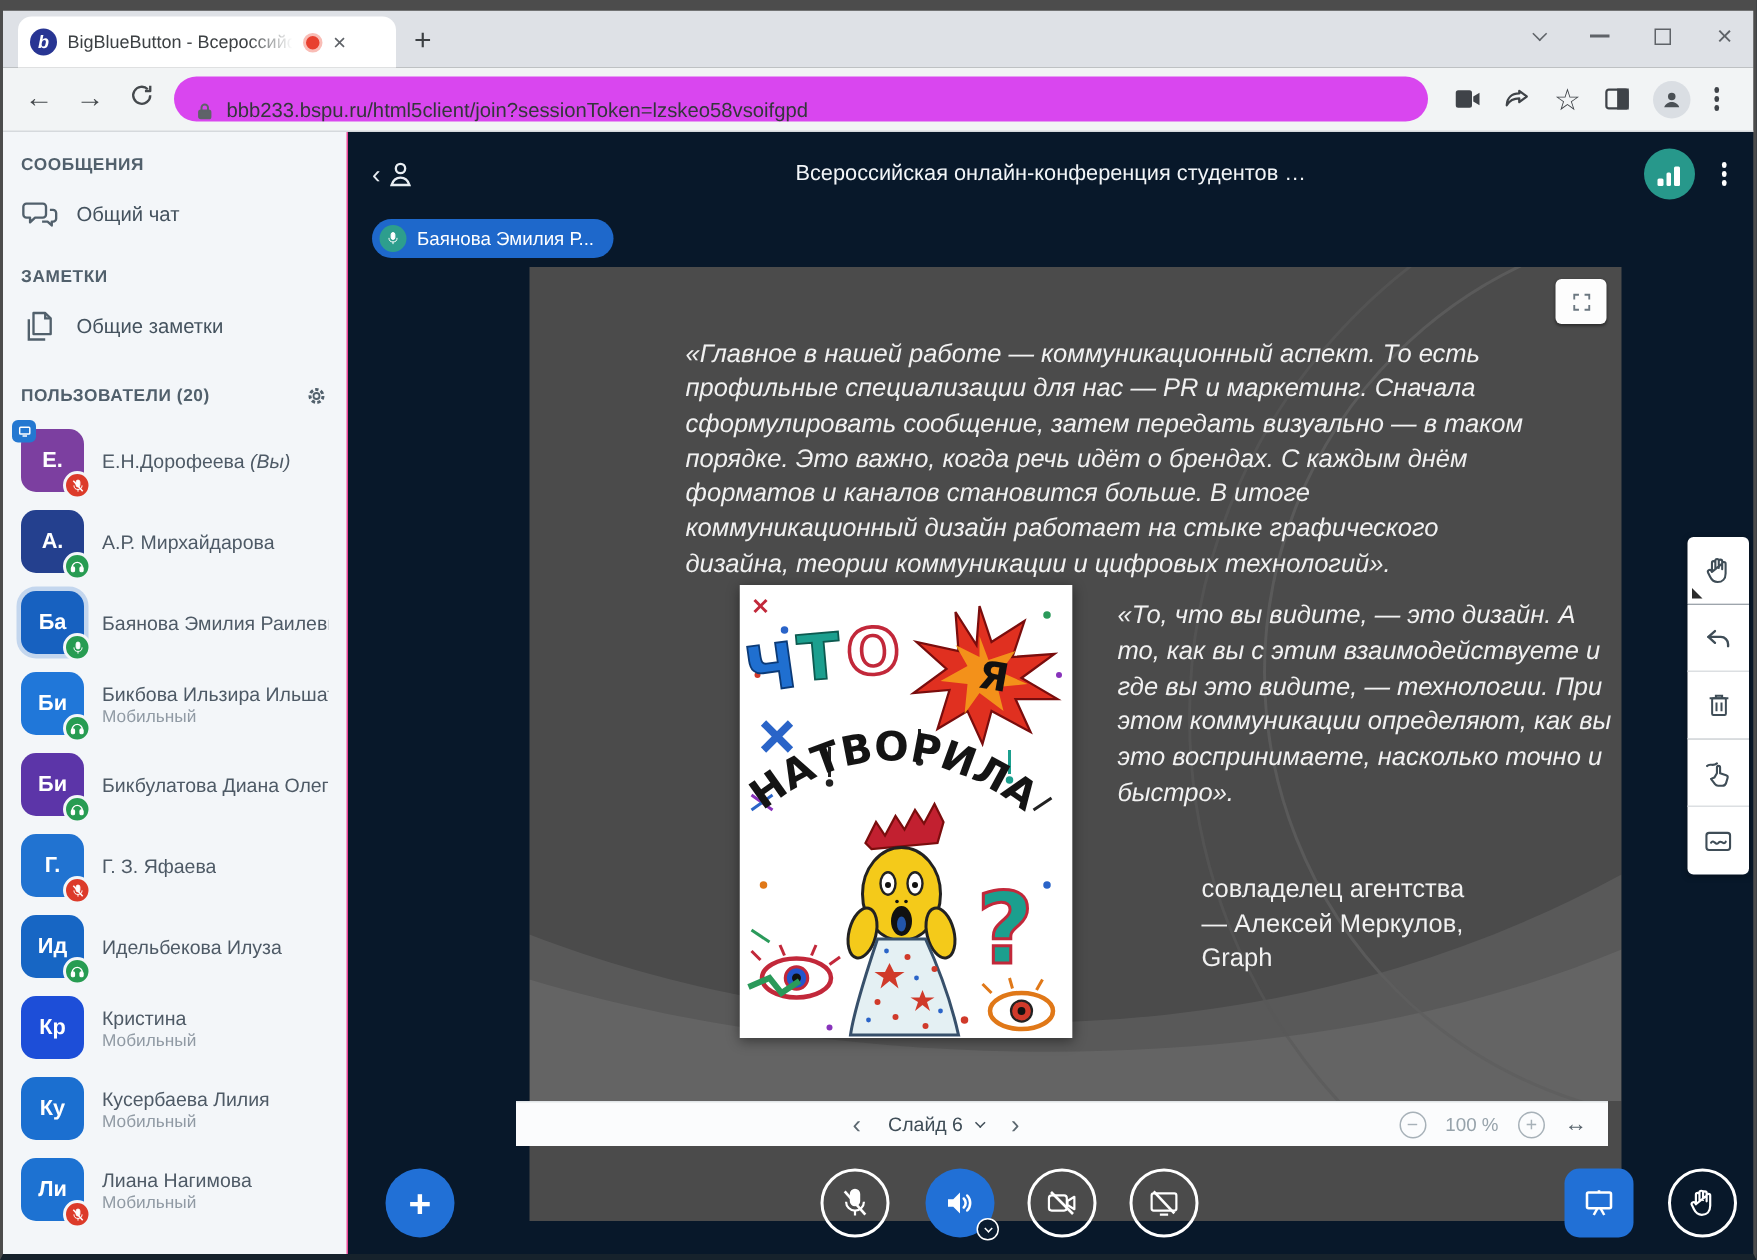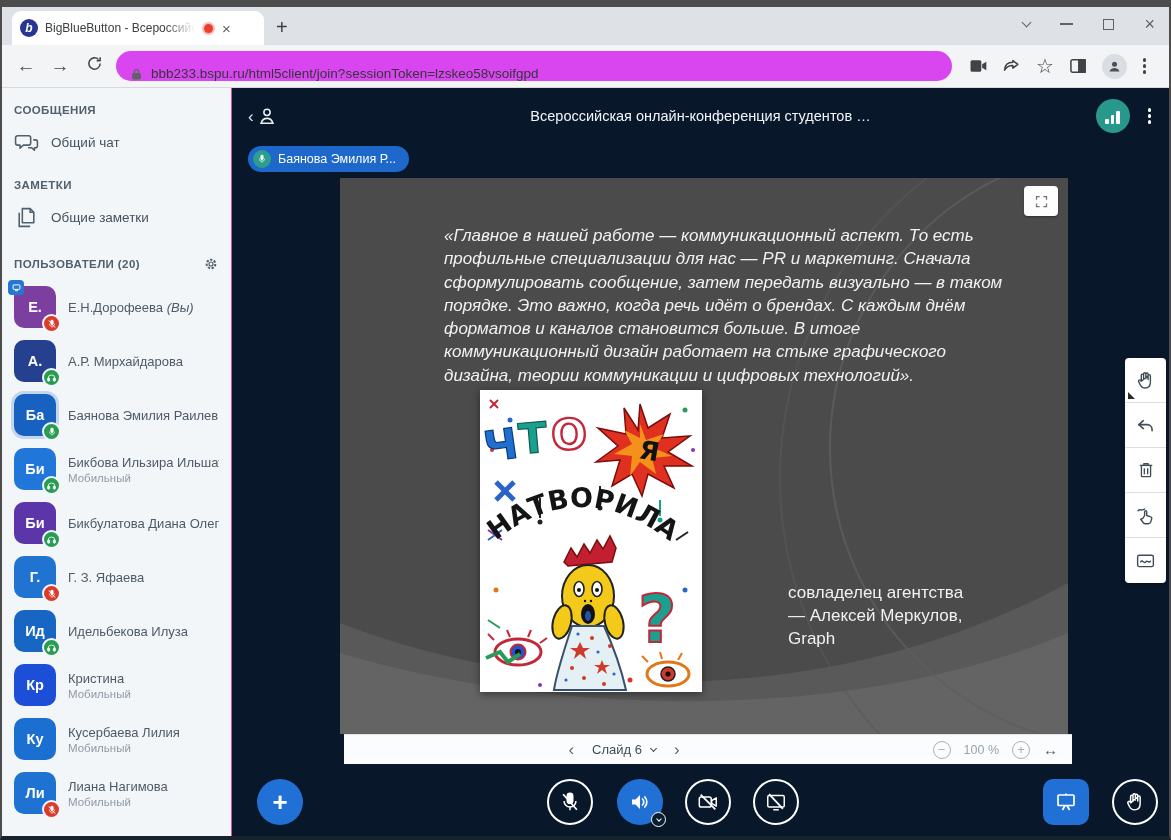--- a/index.html
+++ b/index.html
@@ -75,21 +75,21 @@
               gap:2px; padding-bottom:9px; cursor:pointer; }
   .conn-btn i { width:3.5px; background:#fff; border-radius:1px; }
   .talking-pill { position:absolute; left:16px; top:58px; height:26px; border-radius:13px; background:#1e68cb;
                   display:flex; align-items:center; gap:7px; padding:0 13px 0 5px; cursor:pointer; }
   .talking-pill .mic-circ { width:18px; height:18px; border-radius:50%; background:#2d9e8d; display:flex; align-items:center; justify-content:center; }
   .talking-pill .pill-label { color:#fff; font-size:12.5px; white-space:nowrap; }
 
   .content { position:absolute; left:0; right:0; top:56px; bottom:0; }
 
   
-  .slide { position:absolute; left:108px; top:34px; width:728px; height:556px; background:#4b4b4b; overflow:hidden; }
+  .slide { position:absolute; left:121px; top:34px; width:728px; height:636px; background:#4b4b4b; overflow:hidden; }
   .swoosh { position:absolute; inset:0; }
   .fullscreen-btn { position:absolute; right:10px; top:8px; width:34px; height:30px; background:#fdfdfd; border-radius:4px;
                     display:flex; align-items:center; justify-content:center; color:#6b7780; cursor:pointer; box-shadow:0 1px 2px rgba(0,0,0,.4); }
   .quote1 { position:absolute; left:104px; top:46px; width:566px; color:#f1f1f1; font-size:17px; font-style:italic; line-height:1.37; }
   .artwork { position:absolute; left:140px; top:212px; width:222px; height:302px; box-shadow:0 2px 8px rgba(0,0,0,.45); }
   .quote2 { position:absolute; left:392px; top:220px; width:332px; color:#f1f1f1; font-size:17px; font-style:italic; line-height:1.4; }
   .attattr { position:absolute; left:448px; top:404px; color:#f1f1f1; font-size:17px; line-height:1.35; }
 
   
   .slide-controls { position:absolute; left:112px; top:590px; width:728px; height:30px; background:#fbfcfd; border-top:1px solid #e1e5e8;
@@ -545,20 +545,21 @@
               <ellipse cx="188" cy="284" rx="21" ry="12" fill="#fff" stroke="#e07818" stroke-width="3"></ellipse>
               <circle cx="188" cy="284" r="7" fill="#d03a2a" stroke="#222" stroke-width="1.5"></circle>
               <circle cx="188" cy="284" r="2.6" fill="#111"></circle>
               <line x1="168" y1="272" x2="162" y2="266" stroke="#e07818" stroke-width="2"></line>
               <line x1="182" y1="269" x2="180" y2="262" stroke="#e07818" stroke-width="2"></line>
               <line x1="198" y1="270" x2="202" y2="263" stroke="#e07818" stroke-width="2"></line>
             </g>
             <path d="M6 268 l14 -6 8 10 12 -8" fill="none" stroke="#2a9a5a" stroke-width="4"></path>
           </svg>
 
+          <div class="quote2">«То, что вы видите, — это дизайн. А то, как вы с этим взаимодействуете и где вы это видите, — технологии. При этом коммуникации определяют, как вы это воспринимаете,  насколько точно и быстро».</div>
           <div class="attattr">
             <div>совладелец агентства</div>
             <div>— Алексей Меркулов,</div>
             <div>Graph</div>
           </div>
         </div>
 
         <div class="slide-controls">
           <div class="sc-center">
             <span class="sc-arrow">‹</span>

